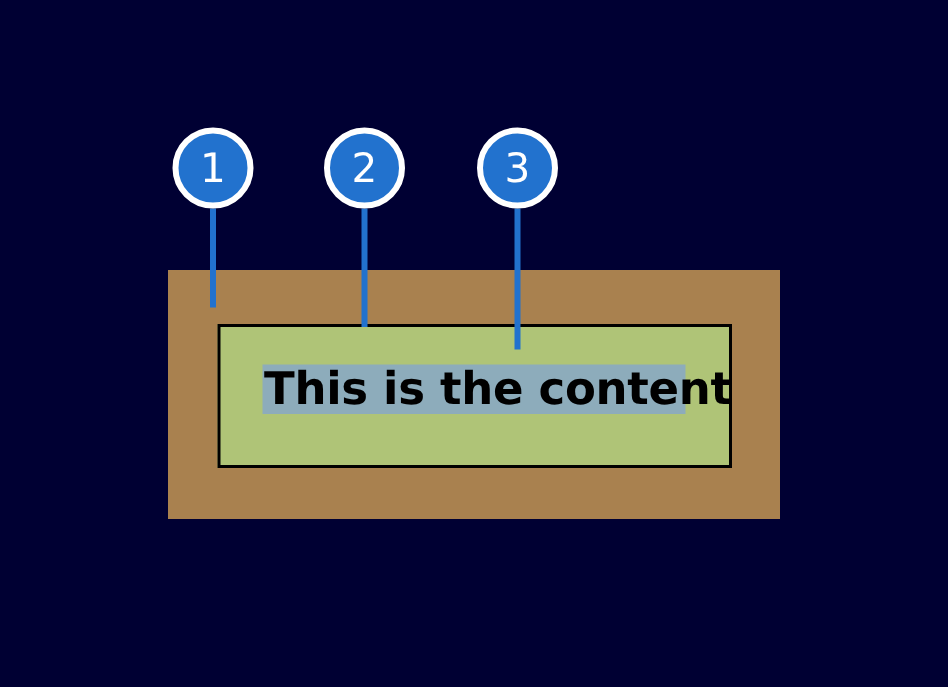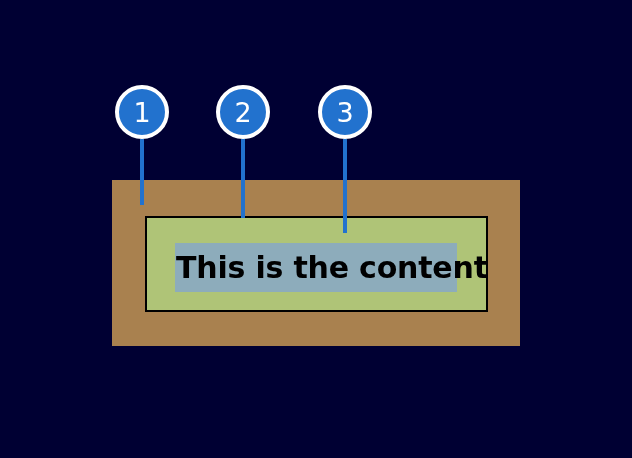--- a/index.html
+++ b/index.html
@@ -101,21 +101,21 @@
   <div class="outer-box" style="left: 112px; top: 180px; width: 408px; height: 166px; background: rgb(169, 129, 79);"></div>
 
   <div class="inner-box" style="left: 145px; top: 216px; width: 343px; height: 96px; background: rgb(175, 196, 119);"></div>
 
   <div class="leader-line" id="leader-1" style="left: 140px; top: 139px; height: 66px;"></div>
 
   <div class="leader-line" id="leader-2" style="left: 241px; top: 139px; height: 79px;"></div>
 
   <div class="leader-line" id="leader-3" style="left: 343px; top: 139px; height: 94px;"></div>
 
-  <div class="content-band" style="left: 175px; top: 243px; width: 282px; height: 49px; background: rgb(141, 172, 187);">
+  <div class="content-band" style="left: 175px; top: 243px; width: 282px; height: 33px; background: rgb(141, 172, 187);">
     <span class="content-text" style="color: rgb(0, 0, 0);">This is the content</span>
   </div>
 
   <div class="callout" id="callout-1" style="left: 115px; top: 85px;">
     <span class="callout-num">1</span>
   </div>
 
   <div class="callout" id="callout-2" style="left: 216px; top: 85px;">
     <span class="callout-num">2</span>
   </div>

